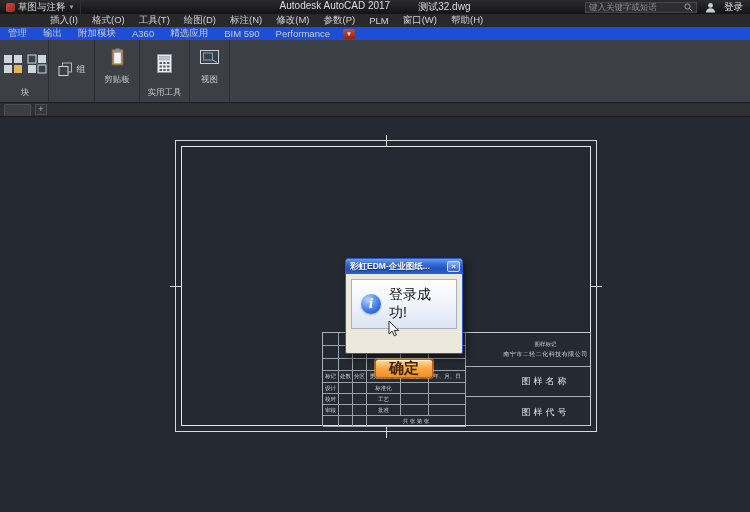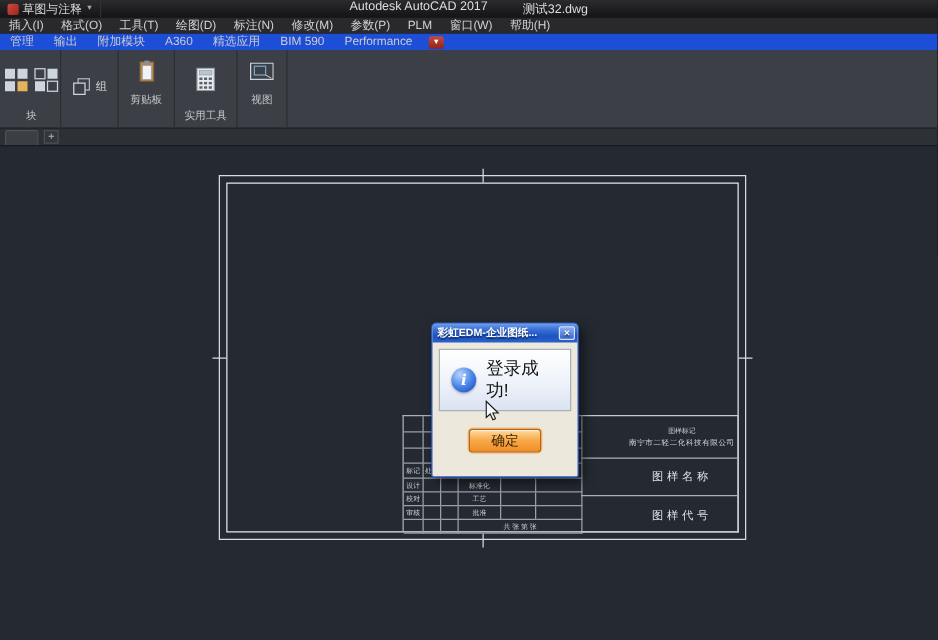--- a/index.html
+++ b/index.html
@@ -13,21 +13,21 @@
   .ws-icon { width:9px; height:9px; background:linear-gradient(135deg,#d24a3a,#9c2620); border-radius:2px; }
   .caret { font-size:6px; color:#a8a8a8; }
   .tb-title { position:absolute; left:50%; transform:translateX(-50%); display:flex; gap:28px; color:#dedede; font-size:10px; white-space:nowrap; }
   .tb-right { margin-left:auto; display:flex; align-items:center; gap:8px; padding-right:7px; }
   .searchbox { width:112px; height:11px; background:#2e2e30; border:1px solid #474749; display:flex; align-items:center; justify-content:space-between; padding:0 3px; }
   .searchbox input { background:transparent; border:none; outline:none; color:#b9b9bb; font-size:8.5px; width:92px; font-family:inherit; }
   .searchbox input::placeholder { color:#8e9094; }
   .signin { font-size:9.5px; color:#e3e3e3; }
 
   
-  .menubar { height:13px; background:#29292b; display:flex; align-items:center; font-size:9.5px; color:#d2d2d2; flex:0 0 auto; }
+  .menubar { height:13px; background:#29292b; display:flex; align-items:center; font-size:9.5px; color:#d2d2d2; flex:0 0 auto;padding-left:43px; }
   .menu-item { padding:0 7px; height:100%; display:flex; align-items:center; white-space:nowrap; }
   .ribbon-tabs { height:13px; background:#1d4ed8; display:flex; align-items:center; font-size:9.5px; color:#cbcbcd; flex:0 0 auto; }
   .rtab { padding:0 8px; white-space:nowrap; }
   .overflow-btn { width:12px; height:10px; margin-left:5px; background:linear-gradient(180deg,#c84a3a,#8e241a); border-radius:2px; color:#fff; font-size:6px; line-height:10px; text-align:center; }
 
   
   .ribbon { height:63px; background:#3c4046; display:flex; border-bottom:1px solid #1b1d20; flex:0 0 auto; padding-left:2px; }
   .panel { display:flex; flex-direction:column; align-items:center; border-right:1px solid #2b2e33; }
   .p-block{width:47px} .p-props{width:52px} .p-group{width:46px} .p-util{width:50px} .p-clip{width:45px} .p-view{width:40px}
   .pcontent { flex:1; display:flex; align-items:center; justify-content:center; gap:4px; }
@@ -59,46 +59,60 @@
   .tb-cell.span3 { grid-column:4 / 7; }
   .tb-rightcol { position:absolute; left:143px; top:0; width:126px; height:94px; border:1px solid #c6cbd0; border-left:none; }
   .tbr-row { border-bottom:1px solid #aab0b7; display:flex; flex-direction:column; align-items:center; justify-content:center;padding-left:36px; }
   .tbr-row:last-child { border-bottom:none; }
   .r34{height:34px} .r30{height:30px}
   .tb-mark { font-size:5.5px; color:#c8cdd2; }
   .tb-company { font-size:6px; margin-top:2px; color:#d2d7db; letter-spacing:0.5px; }
   .tb-big { font-size:9px; letter-spacing:3px; color:#dfe3e7; }
 
   
-  .dialog { position:absolute; left:345px; top:141px; width:118px; height:124px; background:#ece8db; border:1px solid #2a5ac8; border-radius:4px 4px 2px 2px; box-shadow:3px 4px 9px rgba(0,0,0,0.55); z-index:10; display:flex; flex-direction:column; }
+  .dialog { position:absolute; left:345px; top:141px; width:118px; height:96px; background:#ece8db; border:1px solid #2a5ac8; border-radius:4px 4px 2px 2px; box-shadow:3px 4px 9px rgba(0,0,0,0.55); z-index:10; display:flex; flex-direction:column; }
   .dlg-title { height:15px; flex:0 0 15px; background:linear-gradient(180deg,#6f9dea 0%,#3a72d8 30%,#1f52be 65%,#2a62d0 100%); border-radius:3px 3px 0 0; display:flex; align-items:center; color:#fff; font-size:8.5px; font-weight:bold; padding:0 2px 0 4px; text-shadow:0 1px 1px rgba(0,0,0,0.5); white-space:nowrap; }
   .dlg-close { margin-left:auto; width:13px; height:11px; background:linear-gradient(180deg,#8ab0f0,#3a66cc); border:1px solid #d8e4ff; border-radius:2px; color:#fff; font-size:8px; line-height:9px; text-align:center; }
   .dlg-body { flex:1; padding:5px; display:flex; flex-direction:column; }
   .dlg-msg { height:50px; flex:0 0 50px; background:linear-gradient(180deg,#ffffff 0%,#eef2fa 55%,#dbe3f2 100%); border:1px solid #a8b0bd; display:flex; align-items:center; gap:8px; padding:0 9px; }
   .info-icon { width:20px; height:20px; flex:0 0 20px; border-radius:50%; background:radial-gradient(circle at 35% 28%,#b8d4fa,#4a86e8 50%,#1848c0 95%); color:#fff; font:italic bold 12px "DejaVu Serif",serif; display:flex; align-items:center; justify-content:center; box-shadow:0 1px 2px rgba(0,0,0,0.3); }
   .dlg-msg-text { font-size:14px; color:#101010; }
   .dlg-btnrow { flex:1; display:flex; align-items:center; justify-content:center; }
-  .ok-btn { width:58px; height:19px; background:linear-gradient(180deg,#ffd9a0,#f7a845 50%,#ef8f2a); border:1px solid #c06010; border-radius:3px; box-shadow:0 0 0 1px rgba(244,164,60,0.55), inset 0 1px 0 rgba(255,255,255,0.6); font-size:11px; font-weight:normal; color:#402400; display:flex; align-items:center; justify-content:center; font-family:inherit; }
+  .ok-btn { width:58px; height:19px; background:linear-gradient(180deg,#ffd9a0,#f7a845 50%,#ef8f2a); border:1px solid #c06010; border-radius:3px; box-shadow:0 0 0 1px rgba(244,164,60,0.55), inset 0 1px 0 rgba(255,255,255,0.6); font-size:15px; font-weight:bold; color:#402400; display:flex; align-items:center; justify-content:center; font-family:inherit;margin-top:30px; }
 
   .cursor { position:absolute; left:388px; top:203px; z-index:60; }
 </style>
 </head>
 <body>
 
 <div class="app">
 
   <div class="titlebar">
     <div class="workspace">
       <span class="ws-icon"></span>
       <span>草图与注释</span>
       <span class="caret">▼</span>
     </div>
     <div class="tb-title">
       <span>Autodesk AutoCAD 2017</span>
       <span>测试32.dwg</span>
+    </div>
+    <div class="tb-right">
+      <div class="searchbox">
+        <input type="text" placeholder="键入关键字或短语" style="">
+        <svg width="9" height="9" viewBox="0 0 9 9">
+          <circle cx="3.5" cy="3.5" r="2.6" fill="none" stroke="#9a9fa4" stroke-width="1"></circle>
+          <line x1="5.6" y1="5.6" x2="8.2" y2="8.2" stroke="#9a9fa4" stroke-width="1"></line>
+        </svg>
+      </div>
+      <svg width="11" height="11" viewBox="0 0 11 11">
+        <circle cx="5.5" cy="3.4" r="2.4" fill="#c9ced3"></circle>
+        <path d="M1 10.5 C1 7.5 3 6.3 5.5 6.3 C8 6.3 10 7.5 10 10.5 Z" fill="#c9ced3"></path>
+      </svg>
+      <span class="signin">登录</span>
     </div>
   </div>
 
   <div class="menubar">
     <span class="menu-item">插入(I)</span>
     <span class="menu-item">格式(O)</span>
     <span class="menu-item">工具(T)</span>
     <span class="menu-item">绘图(D)</span>
     <span class="menu-item">标注(N)</span>
     <span class="menu-item">修改(M)</span>

